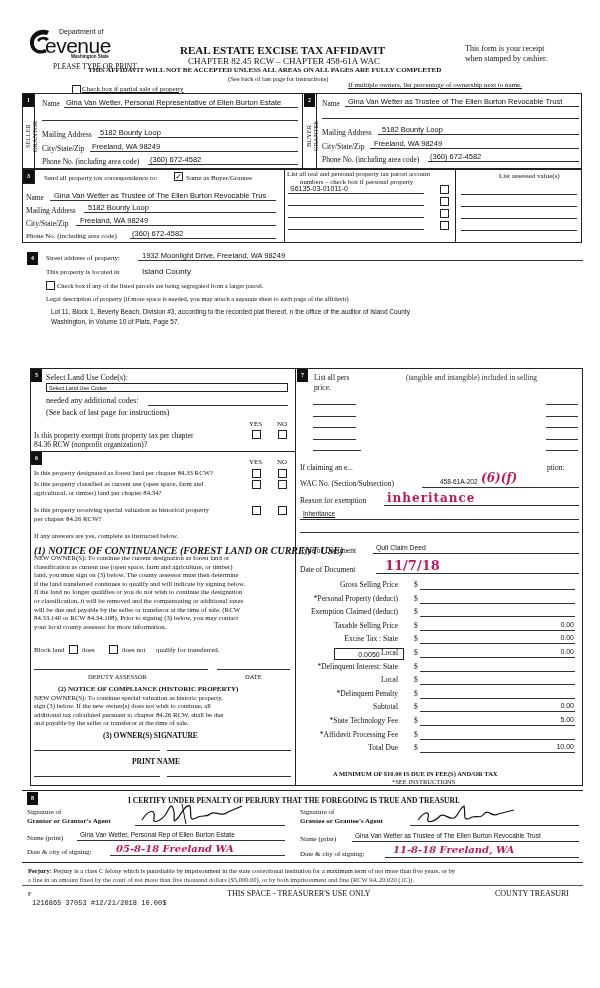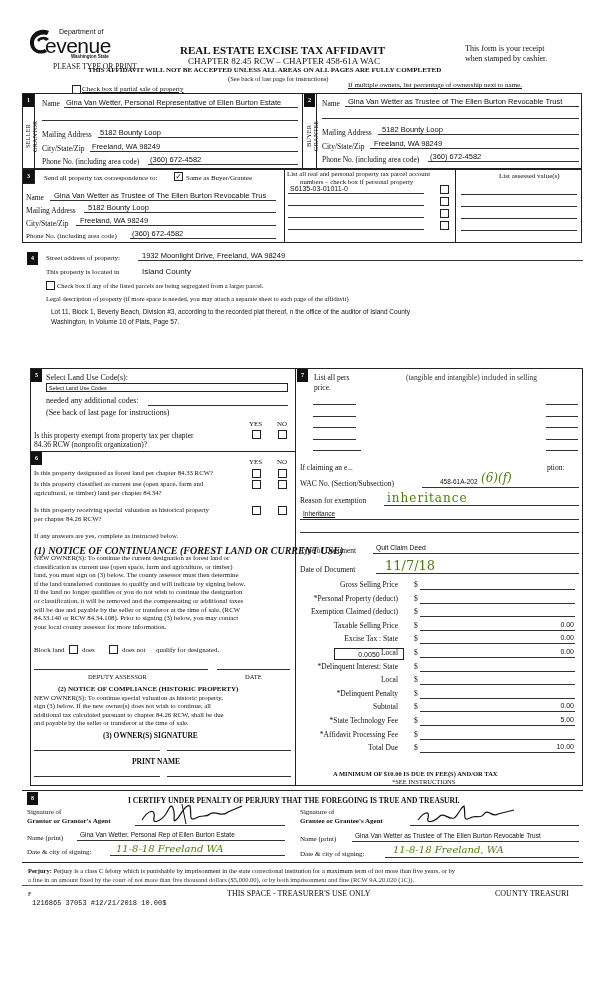--- a/index.html
+++ b/index.html
@@ -9,21 +9,21 @@
   .sans { font-family: "Liberation Sans", sans-serif; }
   .serif { font-family: "Liberation Serif", serif; }
   .mono { font-family: "Liberation Mono", monospace; }
   .badge { position: absolute; background: #111; color: #fff; font-size: 6px; width: 11px; height: 13px; text-align: center; line-height: 13px; font-weight: bold; }
   .line { position: absolute; border-bottom: 1px solid #333; }
   .cb { position: absolute; width: 9px; height: 9px; border: 1px solid #222; background: #fff; }
   .fill { font-family: "Liberation Sans", sans-serif; font-size: 7.5px; color: #111; position: absolute; white-space: nowrap; }
   .lbl { position: absolute; white-space: nowrap; font-size: 7.5px; }
   .box { position: absolute; border: 1px solid #222; }
   .vert { position: absolute; writing-mode: vertical-rl; transform: rotate(180deg); font-size: 6.5px; text-align: center; line-height: 7px; }
-  .hand { font-family: "DejaVu Serif", serif; font-style: italic; color: #4d7c0f; position: absolute; white-space: nowrap; }
+  .hand { font-family: "DejaVu Serif", serif; font-style: italic; color: #be185d; position: absolute; white-space: nowrap; font-weight: bold; }
   .bold { font-weight: bold; }
   .dollar-row { position: absolute; left: 300px; width: 280px; height: 12px; }
   .dollar-row .dl { position: absolute; right: 182px; font-size: 7.5px; white-space: nowrap; }
   .dollar-row .ds { position: absolute; left: 114px; font-size: 7.5px; }
   .dollar-row .du { position: absolute; left: 120px; width: 155px; top: 9px; border-bottom: 1px solid #333; }
   .dollar-row .dv { position: absolute; right: 6px; font-family: "Liberation Sans", sans-serif; font-size: 7px; }
 </style>
 </head>
 <body>
 
@@ -193,21 +193,21 @@
     <div style="white-space: nowrap;">will be due and payable by the seller or transferor at the time of sale. (RCW</div>
     <div style="white-space: nowrap;">84.33.140 or RCW 84.34.108). Prior to signing (3) below, you may contact</div>
     <div style="white-space: nowrap;">your local county assessor for more information.</div>
   </div>
 
 <div class="lbl" style="left:34px;top:646px;font-size:7px;">Block land</div>
 <div class="cb" style="left:69px;top:645px;"></div>
 <div class="lbl" style="left:82px;top:646px;font-size:7px;">does</div>
 <div class="cb" style="left:109px;top:645px;"></div>
 <div class="lbl" style="left:122px;top:646px;font-size:7px;">does not</div>
-<div class="lbl" style="left:156px;top:646px;font-size:7px;">qualify for designated.</div>
+<div class="lbl" style="left:156px;top:646px;font-size:7px;">qualify for transferred.</div>
 
 <div class="line" style="left:34px;top:669px;width:174px;"></div>
 <div class="line" style="left:217px;top:669px;width:73px;"></div>
 <div class="lbl" style="left:88px;top:673px;font-size:6.5px;">DEPUTY ASSESSOR</div>
 <div class="lbl" style="left:245px;top:673px;font-size:6.5px;">DATE</div>
 
 <div class="lbl bold" style="left:58px;top:685px;font-size:7px;">(2) NOTICE OF COMPLIANCE (HISTORIC PROPERTY)</div>
 <div id="notice2-text" class="abs" style="left:34px;top:694px;width:258px;font-size:6.8px;line-height:8.3px;">
     <div style="white-space: nowrap;">NEW OWNER(S): To continue special valuation as historic property,</div>
     <div style="white-space: nowrap;">sign (3) below. If the new owner(s) does not wish to continue, all</div>
@@ -353,21 +353,21 @@
   <svg width="110" height="26" viewBox="0 0 110 26">
     <path d="M4 20 C10 10 18 8 16 18 C14 24 22 22 28 14 C32 6 34 2 36 12 C37 20 34 24 40 18 C44 12 48 4 52 6 C54 14 50 22 58 18 C64 14 68 18 72 14 C78 10 84 18 90 12 L104 6" fill="none" stroke="#111" stroke-width="1.2"></path>
     <path d="M44 4 L48 24" fill="none" stroke="#111" stroke-width="1"></path>
   </svg>
 </div>
 <div class="line" style="left:135px;top:825px;width:150px;"></div>
 <div class="lbl" style="left:27px;top:834px;font-size:7px;">Name (print)</div>
 <div class="fill" style="left:80px;top:831px;font-size:6.5px;">Gina Van Wetter, Personal Rep of Ellen Burton Estate</div>
 <div class="line" style="left:77px;top:840px;width:208px;"></div>
 <div class="lbl" style="left:27px;top:848px;font-size:7px;">Date &amp; city of signing:</div>
-<div class="hand" style="left:116px;top:843px;font-size:10px;">11-8-18  Freeland WA</div>
+<div class="hand" style="left:116px;top:843px;font-size:10px;">05-8-18  Freeland WA</div>
 <div class="line" style="left:110px;top:855px;width:175px;"></div>
 
 <div class="lbl" style="left:300px;top:808px;font-size:7px;">Signature of</div>
 <div class="lbl bold" style="left:300px;top:817px;font-size:7px;">Grantee or Grantee's Agent</div>
 <div class="abs" style="left:414px;top:802px;width:110px;height:24px;">
   <svg width="110" height="24" viewBox="0 0 110 24">
     <path d="M4 18 C10 10 16 8 14 16 C12 22 20 20 26 14 C30 10 34 18 40 16 C44 14 46 6 50 4 C52 12 48 20 56 16 C62 12 66 18 70 12 C74 6 78 16 84 12 L100 8" fill="none" stroke="#111" stroke-width="1.2"></path>
   </svg>
 </div>
 <div class="line" style="left:410px;top:825px;width:169px;"></div>

